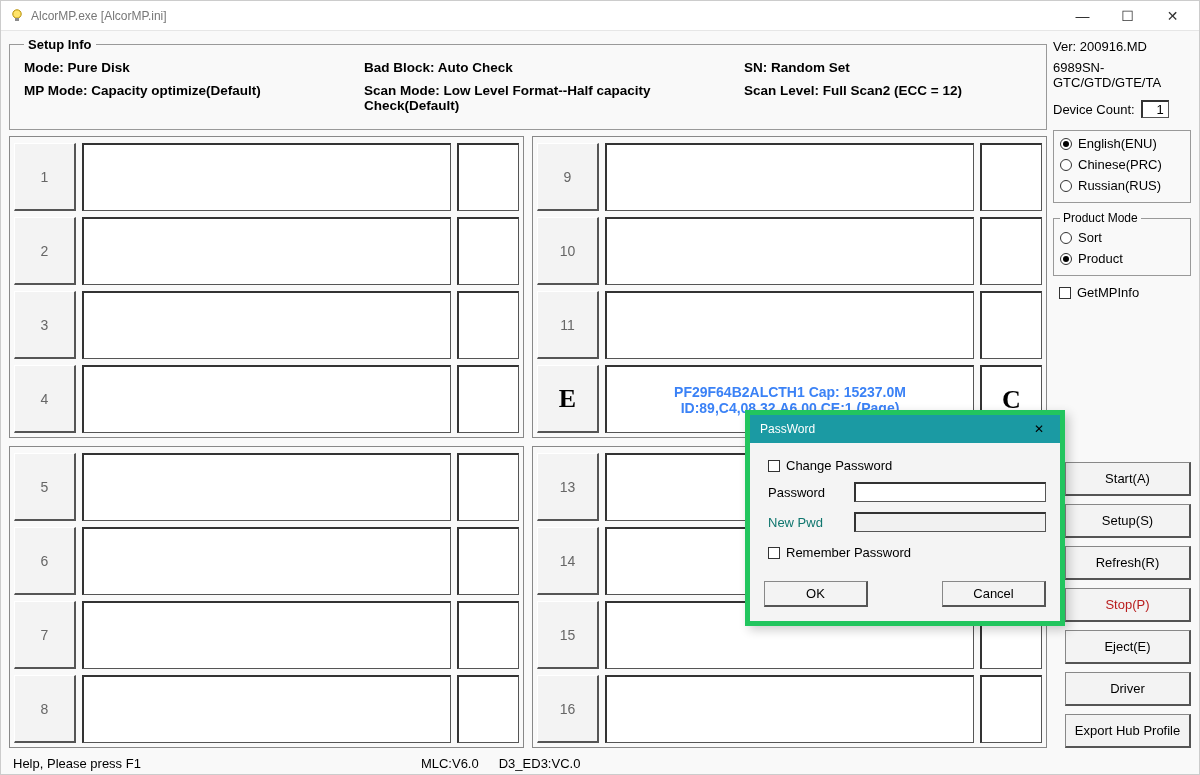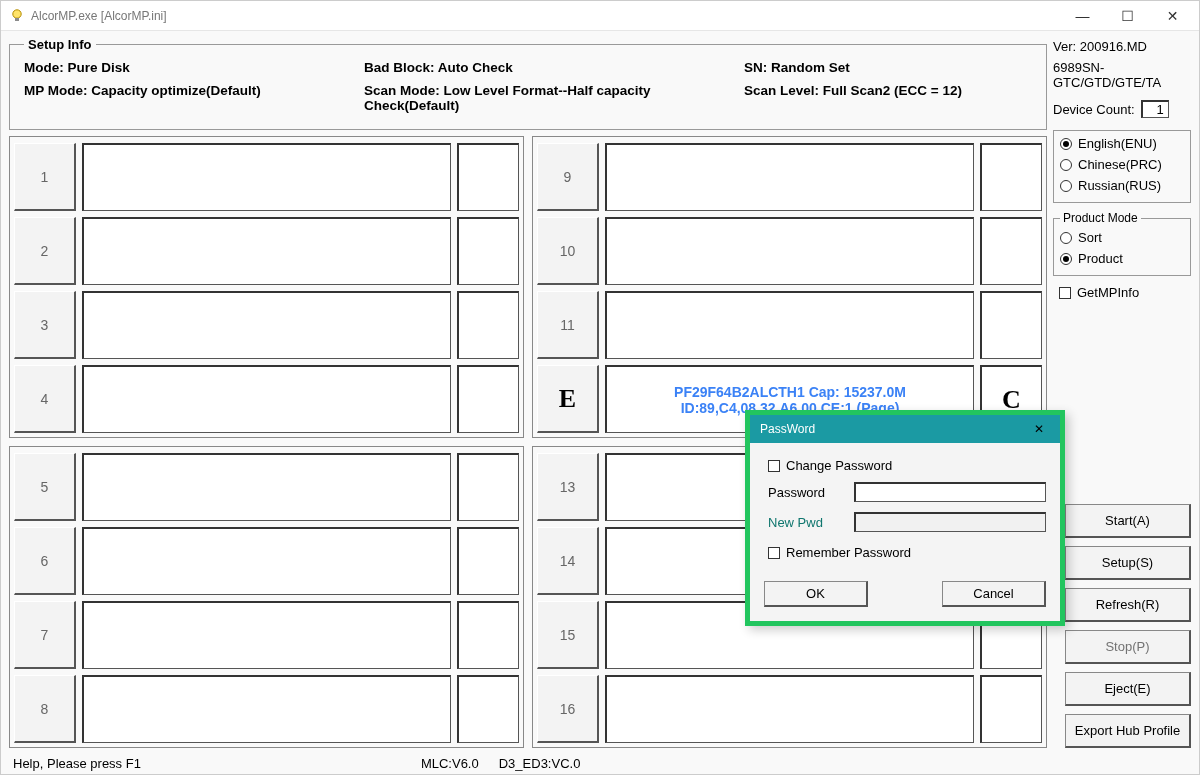--- a/index.html
+++ b/index.html
@@ -27,21 +27,21 @@
 .side-lbl { font-size: 13px; margin-top: 2px; }
 .device-count-row { display: flex; align-items: center; gap: 6px; margin: 6px 0; }
 .count-box { width: 28px; border: 1px solid #555; border-top: 2px solid #333; border-left: 2px solid #333; text-align: right; padding: 0 4px; font-size: 13px; background: #fff; }
 fieldset.side { border: 1px solid #999; padding: 2px 6px 6px 6px; margin: 2px 0; font-size: 13px; }
 fieldset.side legend { font-size: 12px; padding: 0 3px; }
 .radio-row, .check-row { display: flex; align-items: center; gap: 6px; padding: 3px 0; font-size: 13px; }
 .radio-row .dot, .check-row .box { width: 12px; height: 12px; border: 1px solid #333; background: #fff; flex-shrink: 0; }
 .radio-row .dot { border-radius: 50%; display: flex; align-items: center; justify-content: center; }
 .radio-row .dot.sel::after { content: ''; width: 6px; height: 6px; background: #000; border-radius: 50%; }
 .btn { height: 34px; border: 1px solid #888; border-bottom: 2px solid #555; border-right: 2px solid #555; background: #f3f3f3; display: flex; align-items: center; justify-content: center; font-size: 13px; cursor: pointer; margin-top: 4px; margin-left: 12px; }
-.btn.disabled { color: #737373; }
+.btn.disabled { color: #b91c1c; }
 .statusbar { height: 22px; display: flex; align-items: center; padding: 2px 12px; font-size: 13px; }
 .statusbar span { margin-right: 60px; }
 .dialog { position: absolute; left: 745px; top: 410px; width: 320px; background: #f4f4f4; border: 5px solid #22c55e; box-shadow: 4px 4px 10px rgba(0,0,0,0.2); font-size: 13px; }
 .dialog-title { height: 28px; background: #1b9aa3; color: #fff; display: flex; align-items: center; padding: 0 4px 0 10px; font-size: 12px; font-weight: normal;}
 .dialog-title span:first-child { flex: 1; }
 .dialog-close { width: 34px; height: 22px; display: flex; align-items: center; justify-content: center; cursor: pointer; color: #000; }
 .dialog-body { padding: 12px 14px 8px 18px; }
 .dlg-row { display: flex; align-items: center; gap: 10px; margin-bottom: 10px; }
 .dlg-lbl { width: 76px; }
 .dlg-input { flex: 1; height: 20px; border: 1px solid #555; border-top: 2px solid #333; border-left: 2px solid #333; background: #fff; }
@@ -231,20 +231,23 @@
       <div class="btn">
             <span>Refresh(R)</span>
           </div>
       <div class="btn disabled">
             <span>Stop(P)</span>
           </div>
       <div class="btn">
             <span>Eject(E)</span>
           </div>
       <div class="btn">
+            <span>Driver</span>
+          </div>
+      <div class="btn">
             <span>Export Hub Profile</span>
           </div>
     </div>
   </div>
 
   <div class="statusbar">
     <span style="margin-right:280px">Help, Please press F1</span>
     <span style="margin-right:20px">MLC:V6.0</span>
     <span>D3_ED3:VC.0</span>
   </div>

